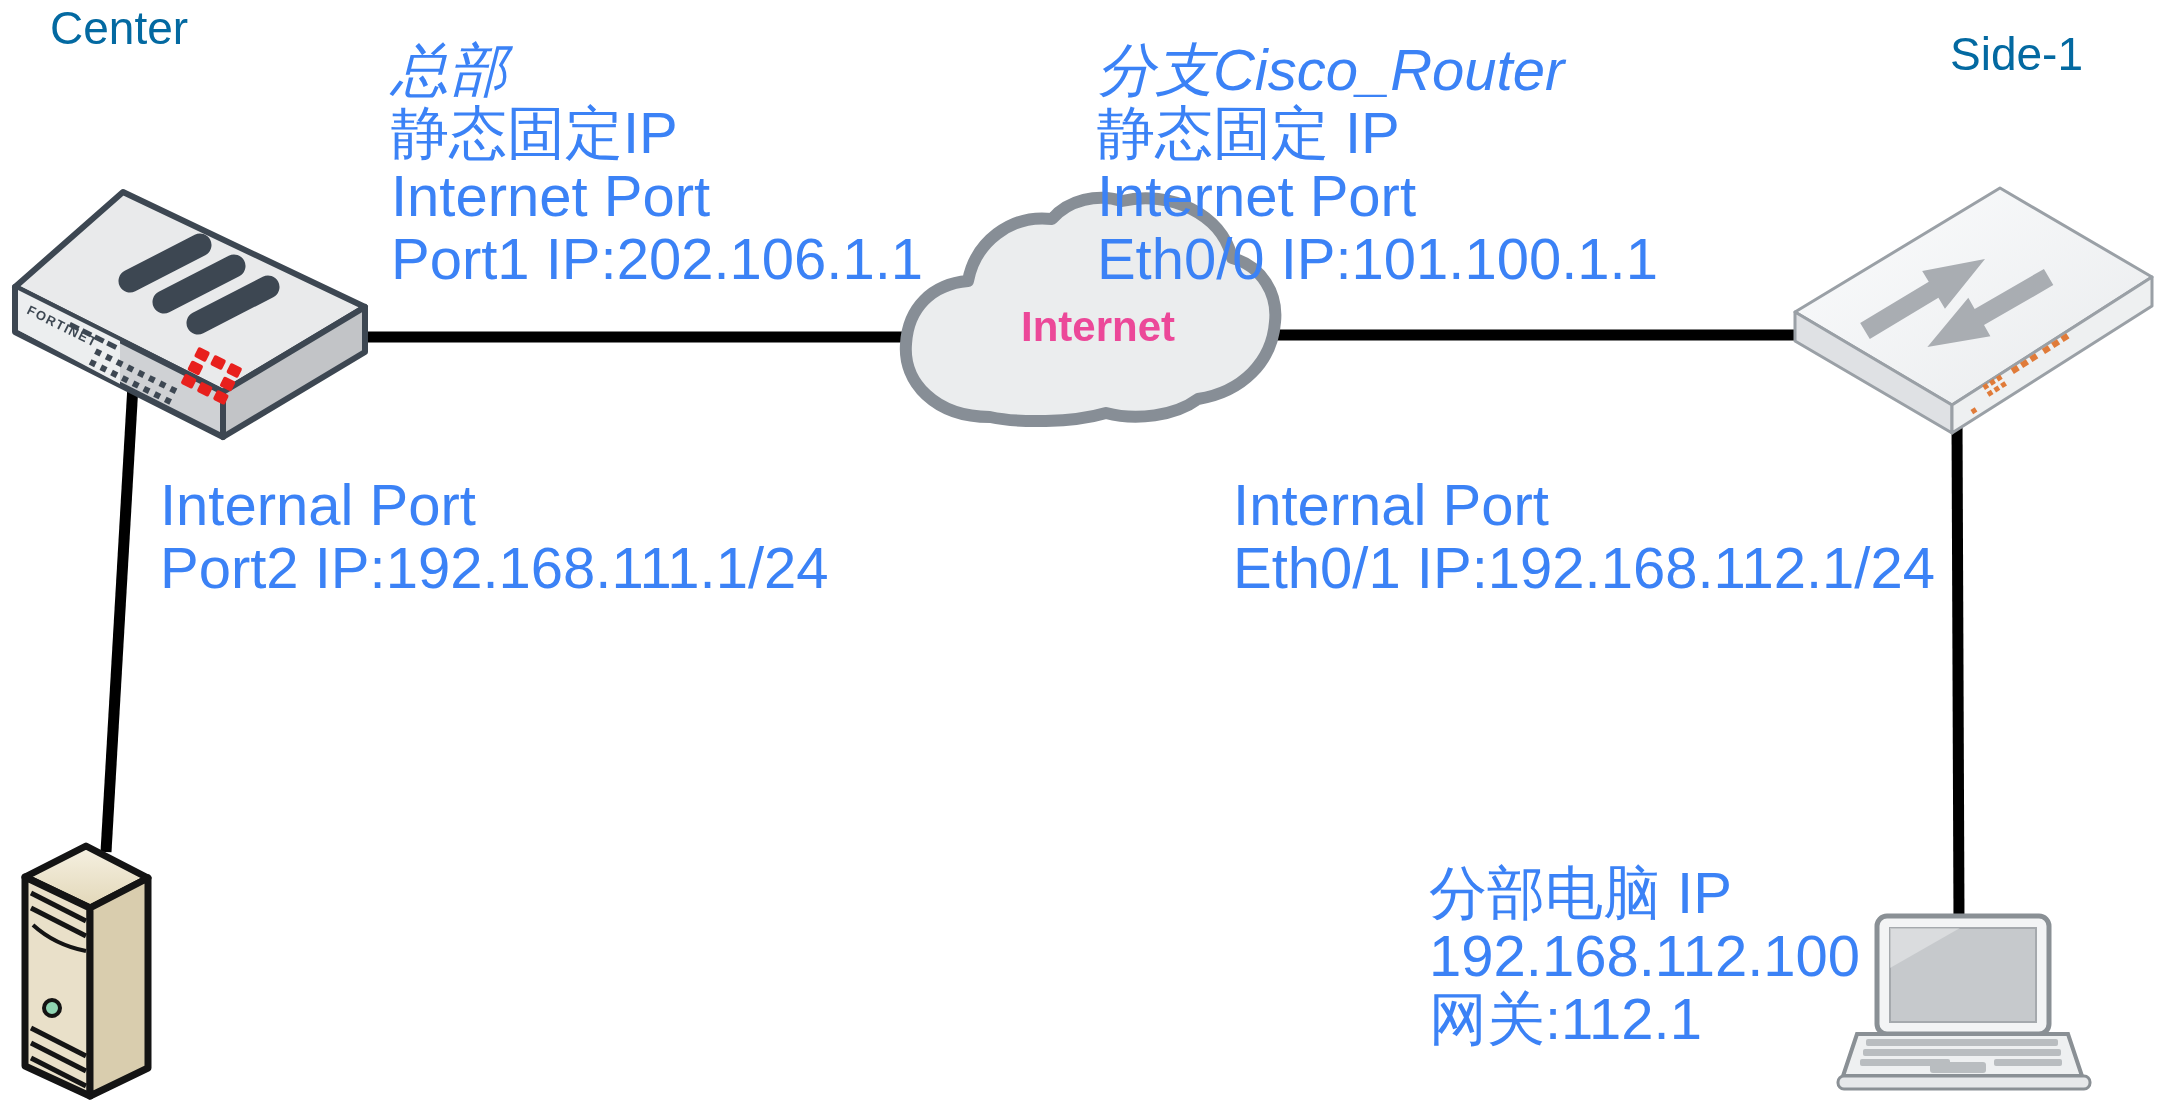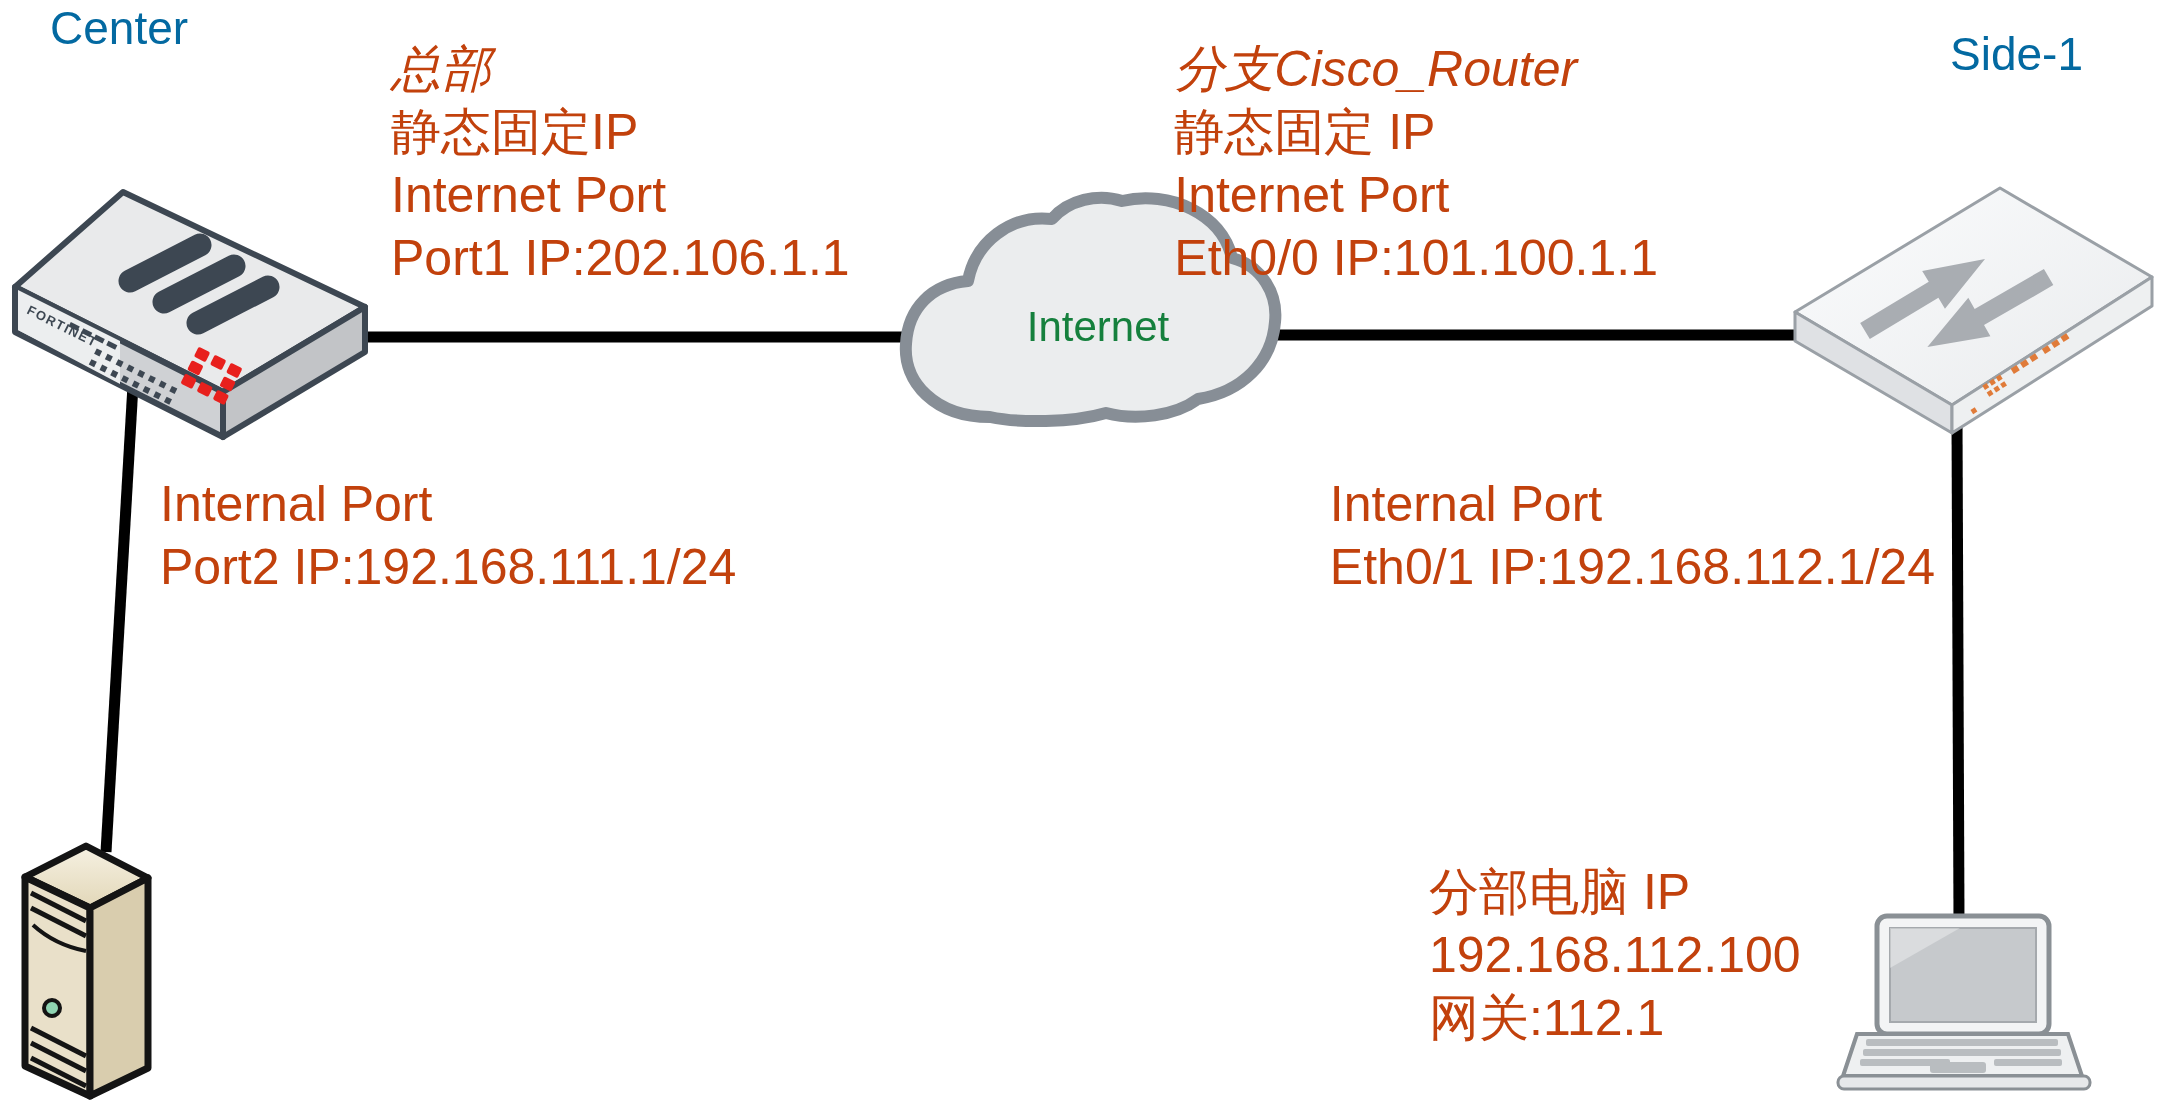--- a/index.html
+++ b/index.html
@@ -1,24 +1,24 @@
 <!DOCTYPE html>
 <html><head>
 <meta charset="utf-8">
 <style>
   html,body{margin:0;padding:0;background:#fff;}
   .stage{position:relative;width:2163px;height:1106px;background:#ffffff;overflow:hidden;
          font-family:"Liberation Sans","DejaVu Sans",sans-serif;color:#000;}
   .devlayer{position:absolute;left:0;top:0;width:2163px;height:1106px;}
-  .lbl{position:absolute;white-space:nowrap;font-size:50px;line-height:63px;font-weight:300;color:#c2410c;}
+  .lbl{position:absolute;white-space:nowrap;font-size:58px;line-height:63px;font-weight:300;color:#3b82f6;}
   .lbl .ital{font-style:italic;}
   .name-lbl{position:absolute;white-space:nowrap;font-size:46px;line-height:52px;font-weight:300;color:#0369a1;}
   .t-right{text-align:left;}
   .internet-lbl{position:absolute;left:1003px;top:303px;width:190px;text-align:center;
-                font-size:42px;line-height:48px;font-weight:normal;color:#15803d;}
+                font-size:42px;line-height:48px;font-weight:bold;color:#ec4899;}
 </style>
 </head>
 <body>
 
 <div class="stage">
 
   <svg class="devlayer" width="2163" height="1106" viewBox="0 0 2163 1106">
     <defs>
       <linearGradient id="routerTop" x1="0" y1="0" x2="1" y2="1">
         <stop offset="0" stop-color="#fbfcfd"></stop>

